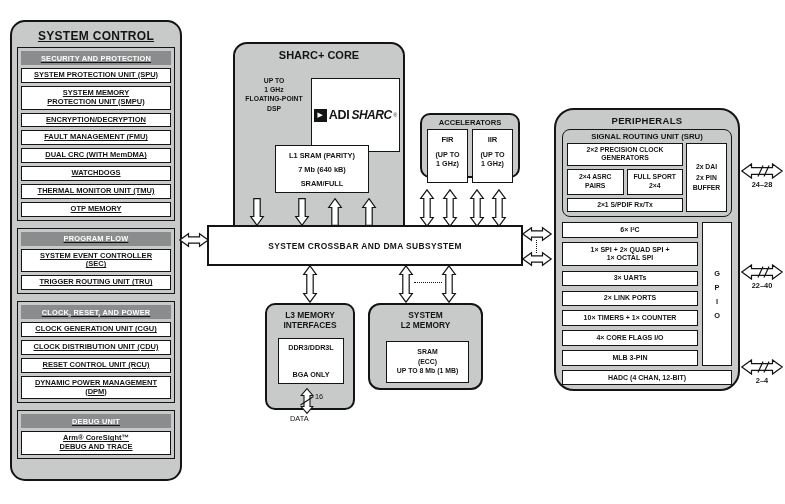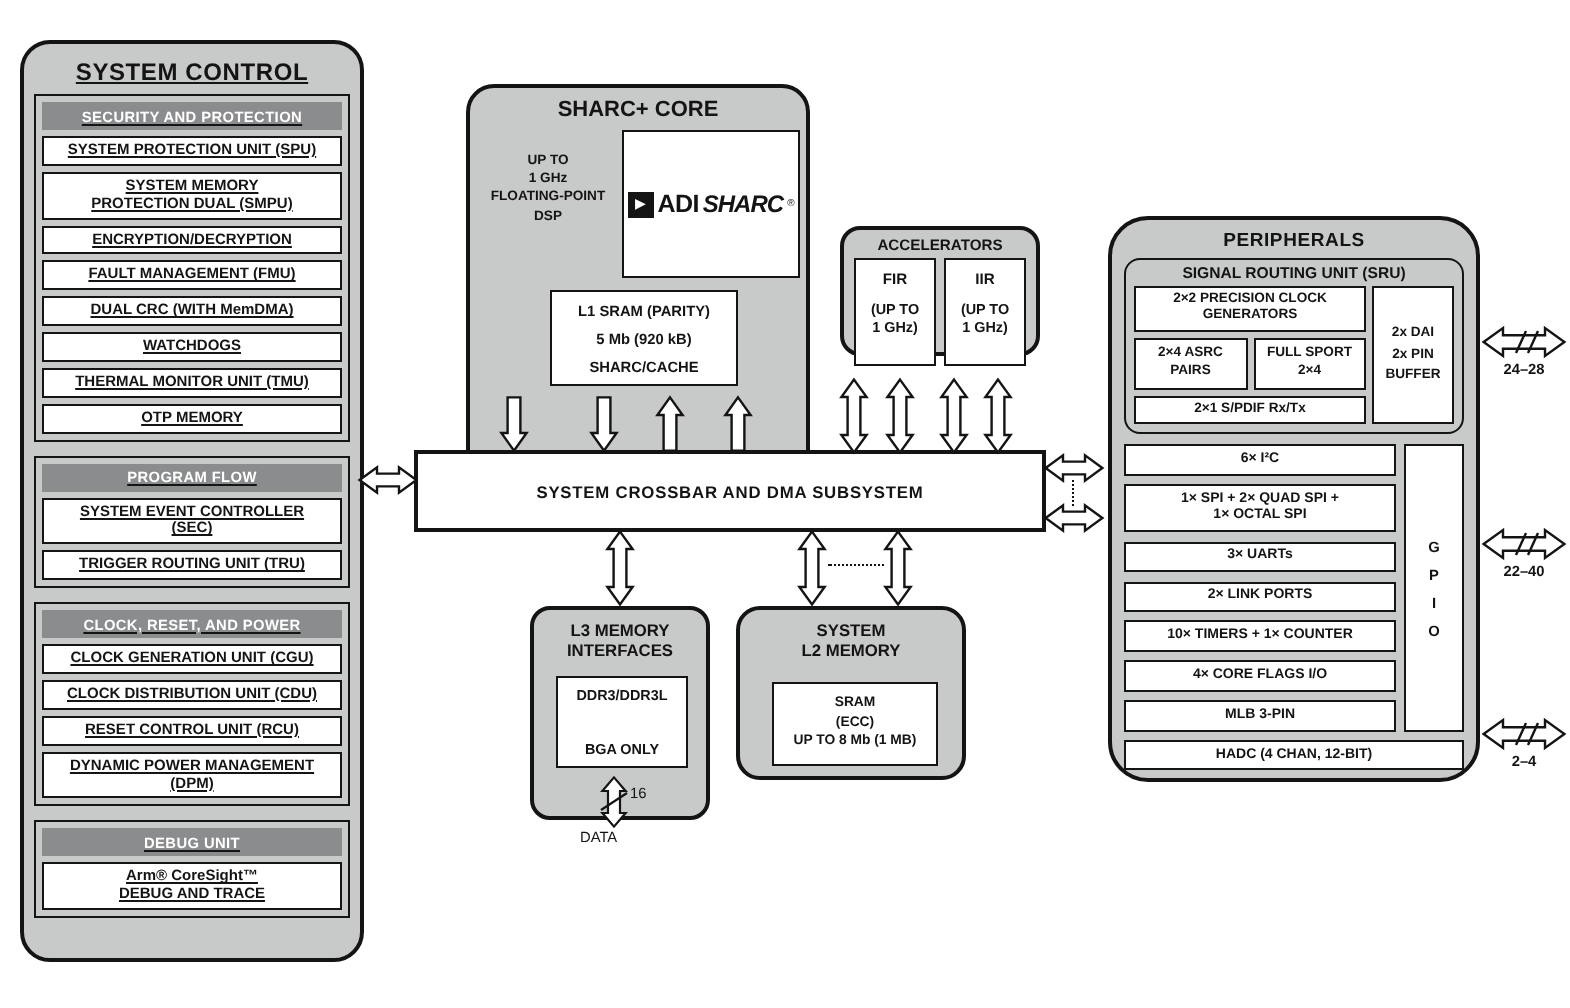--- a/index.html
+++ b/index.html
@@ -16,21 +16,21 @@
   .sc-title { font-size:12px; font-weight:bold; text-align:center; margin:5px 0 4px; letter-spacing:.3px; }
   .sc-section { border:1.6px solid #141414; background:#c8c9c9; margin-bottom:7px; padding:3px; }
   .sc-header { background:#8a8c8e; color:#fff; font-size:7.4px; font-weight:bold; text-align:center; padding:2.5px 0; letter-spacing:.2px; }
   .sc-item { background:#fff; border:1.3px solid #141414; font-size:7.5px; font-weight:bold; text-align:center;
              padding:2px 1px; margin-top:3px; white-space:pre-line; line-height:1.18; }
 
   
   .core { left:233px; top:42px; width:172px; height:200px; border-radius:14px; }
   .core-title { font-size:11px; font-weight:bold; text-align:center; margin-top:5px; }
   .dsp-note { position:absolute; left:2px; top:32px; width:74px; font-size:6.8px; font-weight:bold; text-align:center; line-height:1.35; }
-  .adi-logo { position:absolute; left:76px; top:21px; width:89px; height:74px; display:flex; align-items:center; justify-content:center; gap:2px; }
+  .adi-logo { position:absolute; left:76px; top:34px; width:89px; height:74px; display:flex; align-items:center; justify-content:center; gap:2px; }
   .adi-mark { width:13px; height:13px; background:#141414; color:#fff; font-size:7px; display:flex; align-items:center; justify-content:center; }
   .adi-brand { font-size:12.5px; font-weight:bold; letter-spacing:-.3px; }
   .adi-prod { font-size:12px; font-weight:bold; font-style:italic; letter-spacing:-.5px; }
   .adi-reg { font-size:5px; vertical-align:super; }
   .l1-box { position:absolute; left:40px; top:101px; width:94px; height:48px; display:flex; flex-direction:column; justify-content:space-around; text-align:center; font-size:7.4px; font-weight:bold; padding:2px 0; }
 
   
   .accel { left:420px; top:113px; width:100px; height:65px; border-radius:10px; padding:2px 5px; }
   .accel-title { font-size:7.6px; font-weight:bold; text-align:center; margin:1px 0 2px; }
   .accel-row { display:flex; gap:4px; }
@@ -105,21 +105,21 @@
     </defs>
   </svg>
 
   <div class="graybox sc">
     <div class="sc-title">SYSTEM CONTROL</div>
 
     <div class="sc-section">
       <div class="sc-header">SECURITY AND PROTECTION</div>
       <div class="sc-item">SYSTEM PROTECTION UNIT (SPU)</div>
       <div class="sc-item">SYSTEM MEMORY
-PROTECTION DUAL (SMPU)</div>
+PROTECTION UNIT (SMPU)</div>
       <div class="sc-item">ENCRYPTION/DECRYPTION</div>
       <div class="sc-item">FAULT MANAGEMENT (FMU)</div>
       <div class="sc-item">DUAL CRC (WITH MemDMA)</div>
       <div class="sc-item">WATCHDOGS</div>
       <div class="sc-item">THERMAL MONITOR UNIT (TMU)</div>
       <div class="sc-item">OTP MEMORY</div>
     </div>
 
     <div class="sc-section">
       <div class="sc-header">PROGRAM FLOW</div>
@@ -153,22 +153,22 @@
       <div>DSP</div>
     </div>
     <div class="whitebox adi-logo">
       <span class="adi-mark">▶</span>
       <span class="adi-brand">ADI</span>
       <span class="adi-prod">SHARC</span>
       <span class="adi-reg">®</span>
     </div>
     <div class="whitebox l1-box">
       <div>L1 SRAM (PARITY)</div>
-      <div>5 Mb (920 kB)</div>
-      <div>SHARC/CACHE</div>
+      <div>7 Mb (640 kB)</div>
+      <div>SRAM/FULL</div>
     </div>
   </div>
 
   <div class="graybox accel">
     <div class="accel-title">ACCELERATORS</div>
     <div class="accel-row">
       <div class="whitebox accel-unit">
         <div class="nm">FIR</div>
         <div style="white-space:pre-line">(UP TO
 1 GHz)</div>

